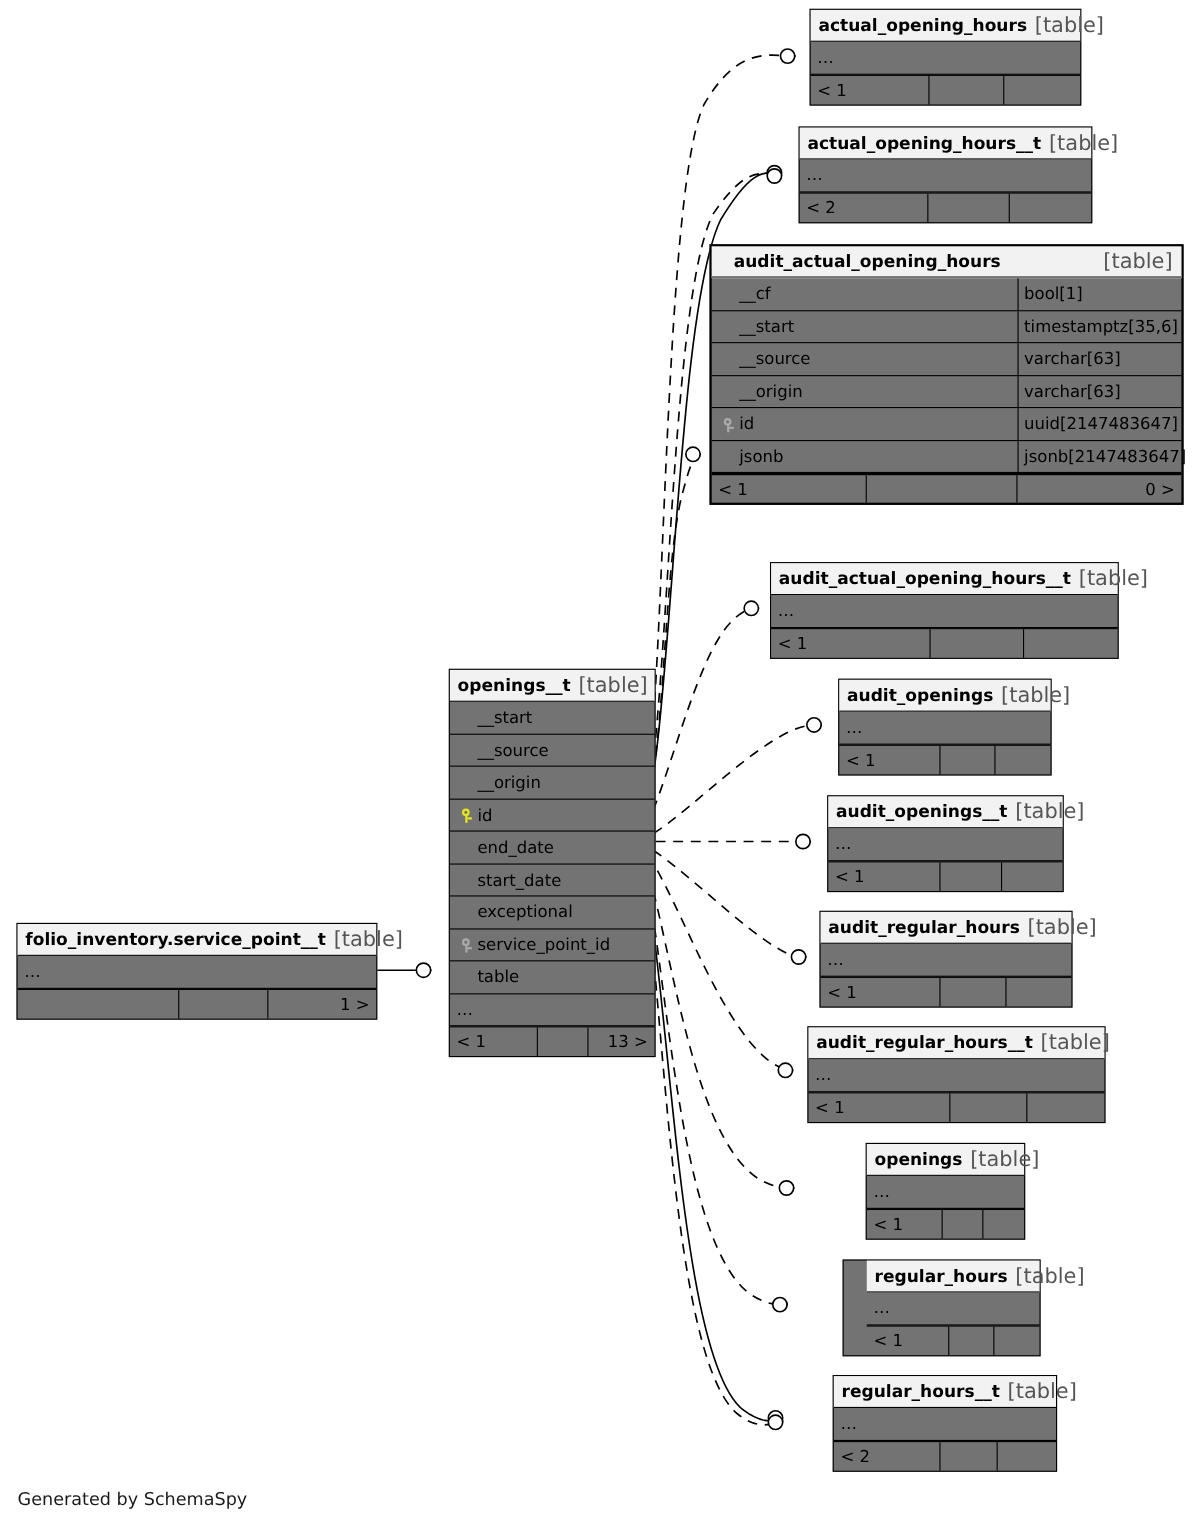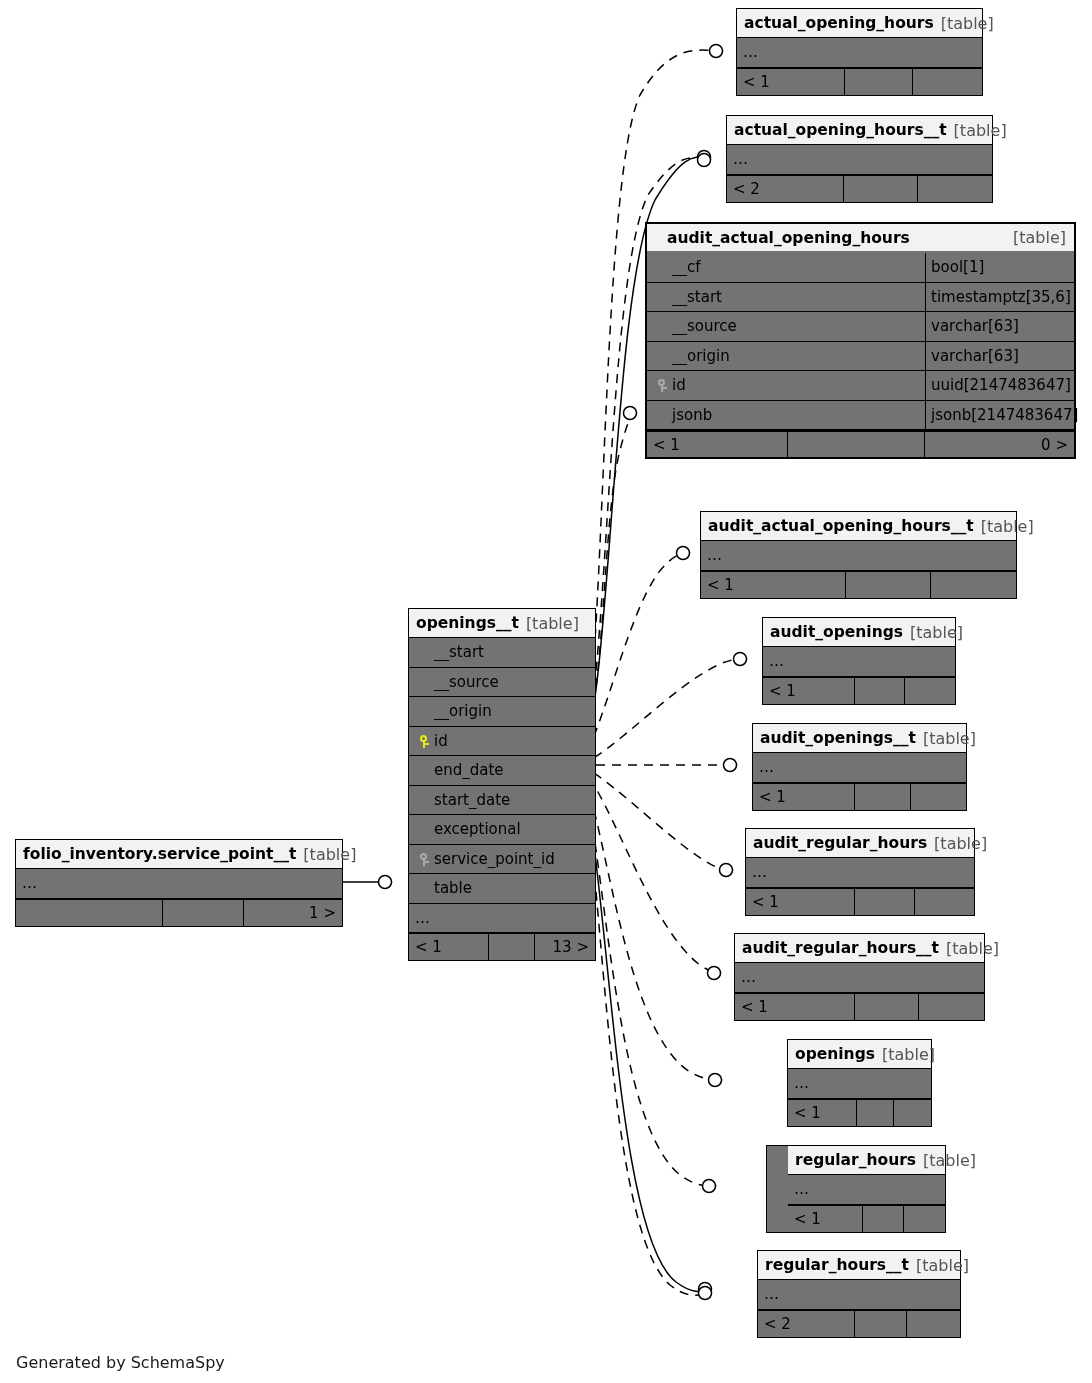--- a/index.html
+++ b/index.html
@@ -25,21 +25,21 @@
     border-bottom:1px solid #000000;
     box-sizing:border-box;
     display:flex;
     align-items:center;
     padding:0 7px;
     height:29px;
     white-space:nowrap;
   }
   .table.focus .thead{border-bottom:2px solid #737373;padding-left:20px;}
   .tname{font-weight:bold;font-size:15.5px;}
-  .ttag{color:#555555;font-size:16px;margin-left:7px;font-weight:normal;}
+  .ttag{color:#555555;font-size:19px;margin-left:7px;font-weight:normal;}
   .thead.spread{justify-content:space-between;padding-right:8px;}
   .thead.spread .ttag{margin-left:0;}
 
   .row{
     display:flex;
     height:29.5px;
     box-sizing:border-box;
     border-bottom:1px solid #000000;
     align-items:center;
     white-space:nowrap;
@@ -291,21 +291,21 @@
     <div class="row">
       <span class="dots">…</span>
     </div>
     <div class="foot">
       <span class="fc" style="width:48%">&lt; 1</span>
       <span class="fc" style="width:26%"></span>
       <span class="fc right" style="width:26%"></span>
     </div>
   </div>
 
-  <div class="table" style="left:734px;top:933px;width:251px;">
+  <div class="table" style="left:734px;top:933px;width:271px;">
     <div class="thead">
       <span class="tname">audit_regular_hours__t</span>
       <span class="ttag">[table]</span>
     </div>
     <div class="row">
       <span class="dots">…</span>
     </div>
     <div class="foot">
       <span class="fc" style="width:48%">&lt; 1</span>
       <span class="fc" style="width:26%"></span>

